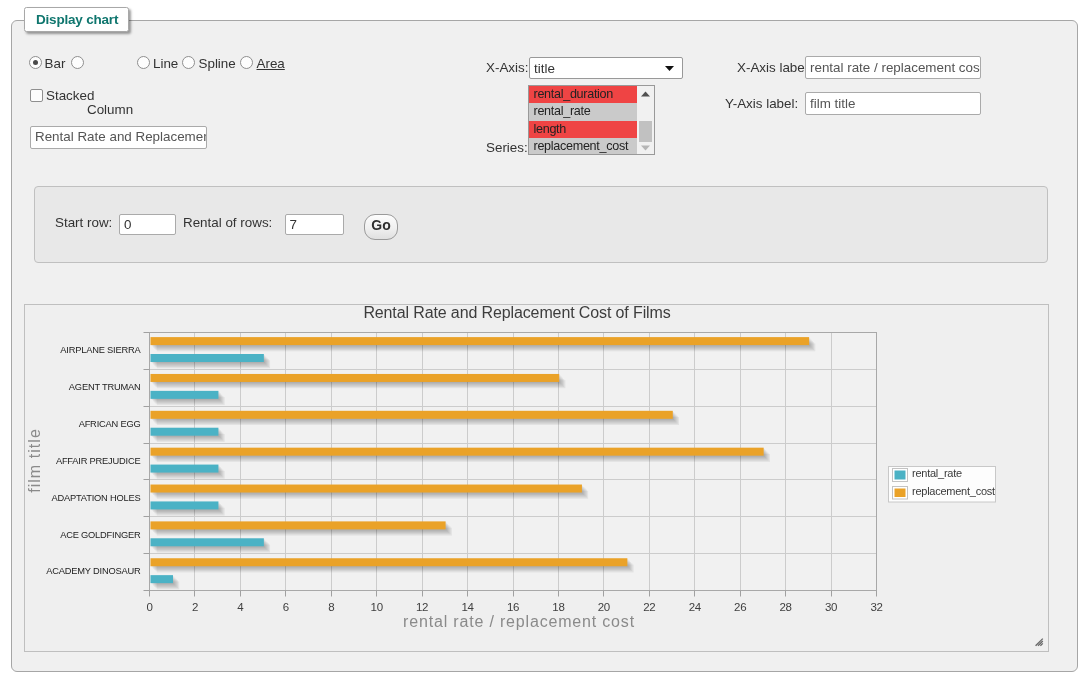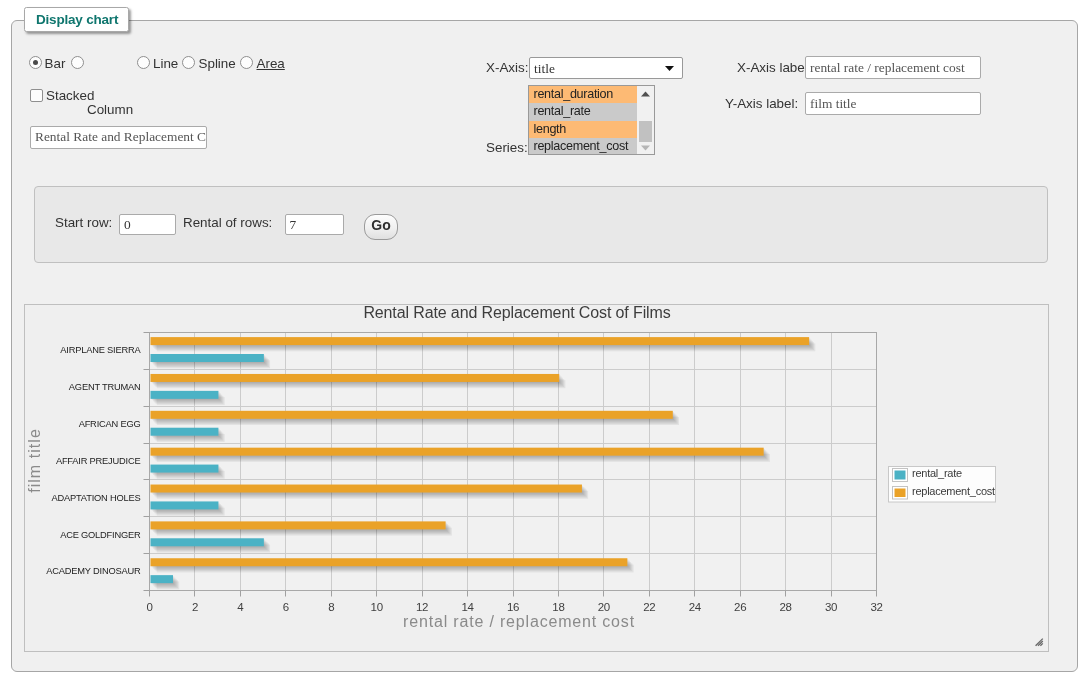--- a/index.html
+++ b/index.html
@@ -5,21 +5,21 @@
   html,body{margin:0;padding:0;background:#fff;}
   body{width:1081px;height:681px;position:relative;font-family:"Liberation Sans",sans-serif;overflow:hidden;}
   .abs{position:absolute;}
   #fieldset{left:11px;top:20px;width:1067px;height:652px;background:#f0f0f0;border:1px solid #a6a6a6;border-radius:6px;box-sizing:border-box;}
   #legendbox{left:24px;top:7px;width:105px;height:25px;background:#fff;border:1px solid #a8a8a8;border-radius:2.5px;box-shadow:2px 2px 2.5px rgba(0,0,0,0.38);box-sizing:border-box;z-index:5;}
   #legendbox span{position:absolute;left:11px;top:4px;font-size:13.5px;font-weight:bold;color:#0f766e;letter-spacing:-0.2px;}
   .formtext{font-size:13.4px;color:#333;}
   .radio{width:11px;height:11px;border:1px solid #8f8f8f;border-radius:50%;background:#fdfdfd;}
   .radio.sel::after{content:"";position:absolute;left:3px;top:3px;width:5px;height:5px;border-radius:50%;background:#4a4a4a;}
   .checkbox{width:11px;height:11px;border:1px solid #8f8f8f;border-radius:2px;background:#fdfdfd;}
-  .tinput{background:#fff;border:1px solid #aaa;border-radius:2px;box-sizing:border-box;font-size:13.4px;color:#555;white-space:nowrap;overflow:hidden;font-family:Liberation Serif, serif;}
+  .tinput{background:#fff;border:1px solid #aaa;border-radius:2px;box-sizing:border-box;font-size:13.4px;color:#555;white-space:nowrap;overflow:hidden;}
   .tinput span{position:absolute;left:4px;top:3px;}
   .opt{position:absolute;left:0;width:131px;height:17.3px;font-size:12.6px;letter-spacing:-0.3px;color:#222;padding-left:5px;padding-top:1px;box-sizing:border-box;}
 </style>
 </head>
 <body>
 <div id="fieldset" class="abs"></div>
 <div id="legendbox" class="abs">
     <span>Display chart</span>
   </div>
 
@@ -42,21 +42,21 @@
   </div>
 
 <div class="abs formtext" style="left:486px;top:60px;">X-Axis:</div>
 <div class="abs tinput" style="left:529px;top:57px;width:154px;height:21.5px;border-color:#999;color:#333;">
     <span style="top:2.5px;">title</span>
   <svg style="position:absolute;right:8px;top:8px;" width="9" height="5">
       <path d="M0 0 L9 0 L4.5 5 Z" fill="#101010"></path>
     </svg>
 </div>
 
-<div class="abs" style="left:527.5px;top:85px;width:127px;height:69.5px;background:#fdba74;border:1px solid #999;box-sizing:border-box;overflow:hidden;">
+<div class="abs" style="left:527.5px;top:85px;width:127px;height:69.5px;background:#ef4444;border:1px solid #999;box-sizing:border-box;overflow:hidden;">
   <div class="opt" style="top:0;">rental_duration</div>
   <div class="opt" style="top:17.3px;background:#cacaca;">rental_rate</div>
   <div class="opt" style="top:34.6px;">length</div>
   <div class="opt" style="top:51.9px;background:#cacaca;">replacement_cost</div>
 
   <div style="position:absolute;right:0;top:0;width:16.5px;height:67.5px;background:#f1f1f1;">
     <svg style="position:absolute;left:3.5px;top:5px;" width="10" height="6">
         <path d="M0 5.5 L9 5.5 L4.5 0.5 Z" fill="#505050"></path>
       </svg>
     <div style="position:absolute;left:1.5px;top:35px;width:13.5px;height:21px;background:#c1c1c1;"></div>

